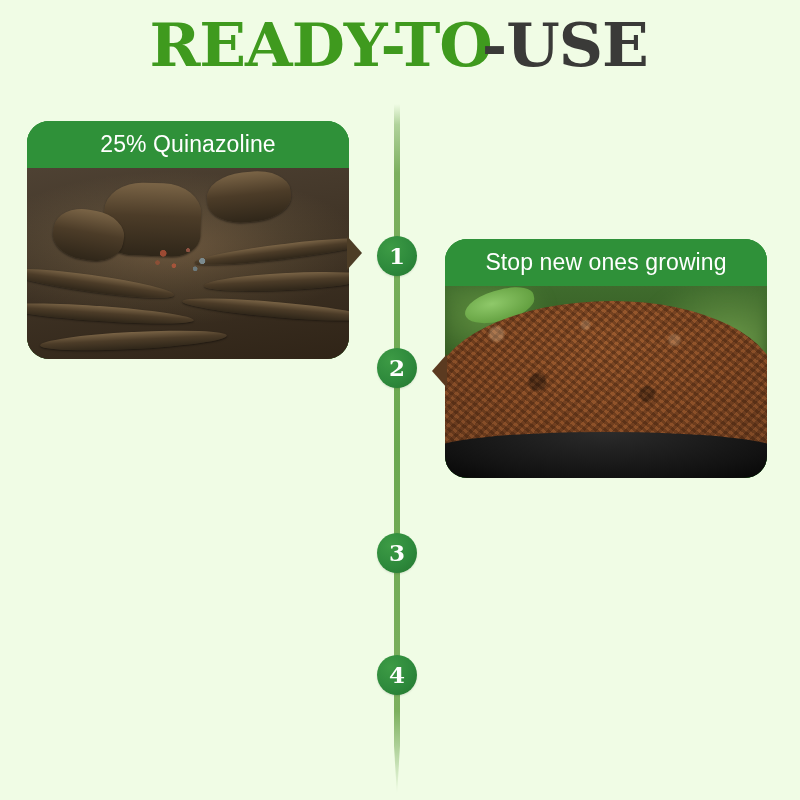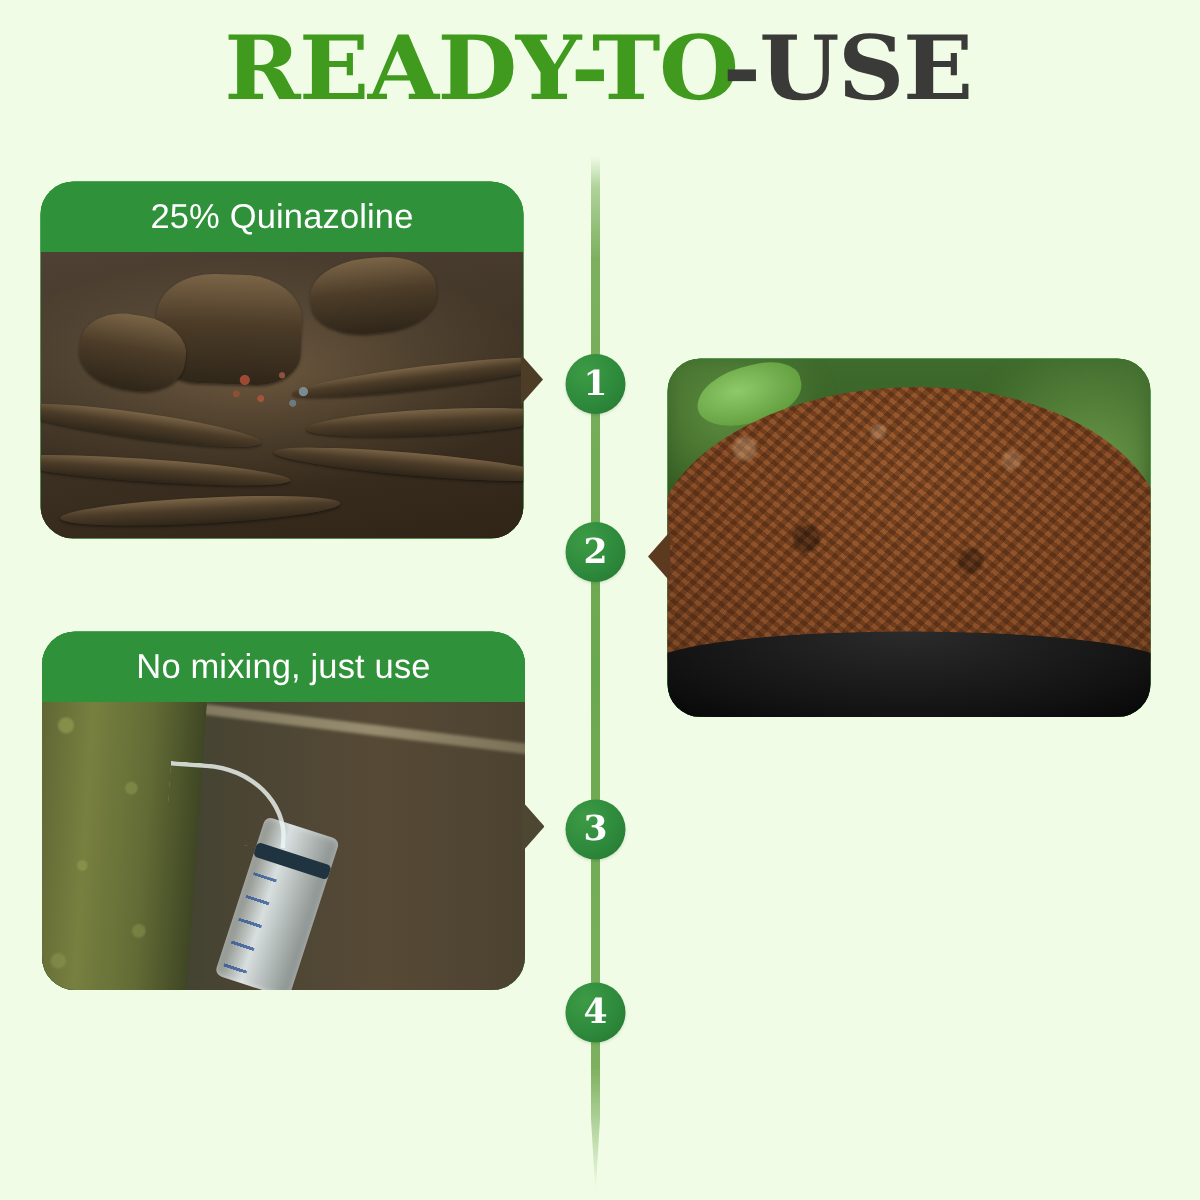--- a/index.html
+++ b/index.html
@@ -458,44 +458,29 @@
           <div class="root" style="left:8%;  top:22%; width:22%; height:26%; border-radius:45%; transform:rotate(10deg);"></div>
           <div class="pebbles"></div>
         </div>
       </div>
     </div>
   </div>
 
   <div class="card" style="left:445px; top:239px; width:322px; height:239px;">
     <div class="nub nub-left" style="top:115px; background:#5b3a20;"></div>
     <div class="card-inner">
+      <div class="card-header">
+        <span>Stop new ones growing</span>
+      </div>
       <div class="card-photo">
         <div class="photo photo-compost">
           <div class="compost-bg-blur"></div>
           <div class="compost-leaf"></div>
           <div class="compost-pile"></div>
           <div class="compost-tray"></div>
         </div>
       </div>
     </div>
   </div>
 
-  <div class="card" style="left:28px; top:421px; width:322px; height:239px;">
-    <div class="nub nub-right" style="top:113px; background:#4d4630;"></div>
-    <div class="card-inner">
-      <div class="card-header">
-        <span>No mixing, just use</span>
-      </div>
-      <div class="card-photo">
-        <div class="photo photo-trunk">
-          <div class="bg-branch"></div>
-          <div class="trunk"></div>
-          <div class="needle"></div>
-          <div class="syringe">
-            <div class="syringe-ticks"></div>
-          </div>
-        </div>
-      </div>
-    </div>
-  </div>
 
 
 </div>
 
 </body></html>

